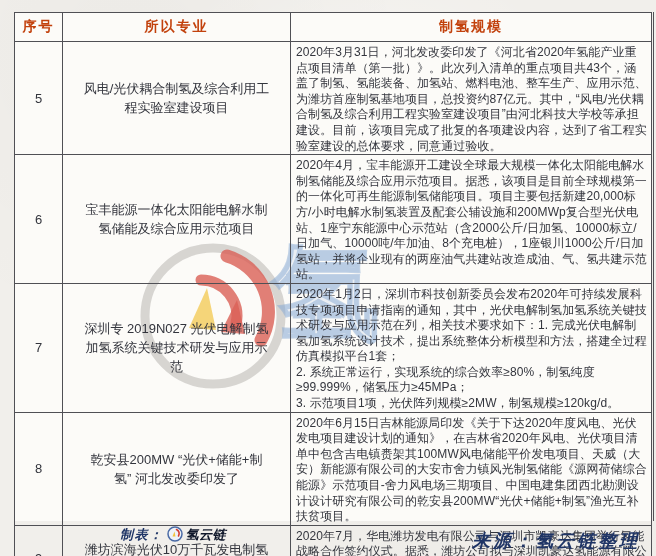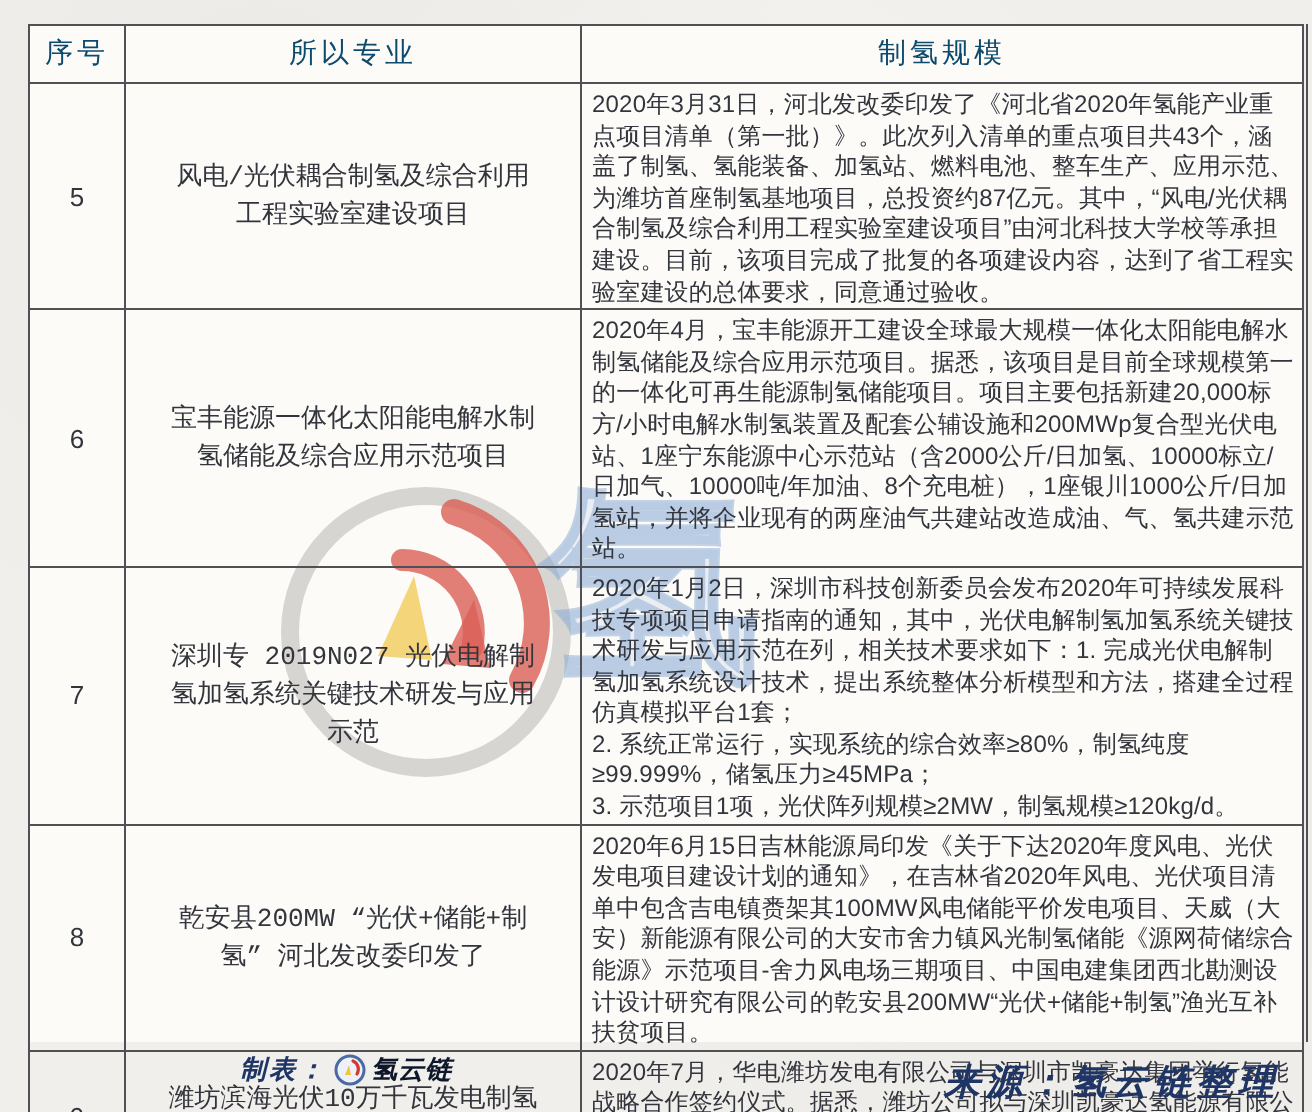--- a/index.html
+++ b/index.html
@@ -28,42 +28,42 @@
     color:rgba(140,175,215,0.16);
     -webkit-text-stroke:2px rgba(135,170,212,0.5);
   }
   table{
     position:absolute;left:14px;top:12px;z-index:2;
     width:637px;border-collapse:collapse;table-layout:fixed;
     background:transparent;
   }
   th,td{border:1px solid #505055;vertical-align:middle;}
   th{
-    height:26px;font-size:14px;font-weight:normal;color:#0c4a6e;
+    height:26px;font-size:14px;font-weight:bold;color:#c2410c;
     letter-spacing:2px;
   }
   td.idx{text-align:center;font-size:13px;color:#33353d;}
   td.name{
     text-align:center;font-size:13px;color:#33353d;
-    padding:0 20px;line-height:19px;font-family:Liberation Mono, monospace;
+    padding:0 20px;line-height:19px;
   }
   td.brief{
     font-size:12px;line-height:15.6px;color:#33353d;
     padding:3px 4px 0 5px;white-space:pre-wrap;vertical-align:top;
     letter-spacing:0.1px;
   }
   tr.h5{height:102px} tr.h6{height:112px} tr.h7{height:110px}
   tr.h8{height:95px}  tr.h9{height:62px}
   .dbl-border{
     position:absolute;left:653px;top:12px;width:1px;height:509px;
     background:#505055;z-index:2;
   }
   .footer-left{
     position:absolute;left:120px;top:526px;z-index:3;
-    display:flex;align-items:center;gap:3px;
+    display:flex;align-items:flex-start;gap:3px;
     font-size:13px;font-weight:bold;font-style:italic;color:#1f3566;
     letter-spacing:1.5px;
   }
   .footer-left .brand{color:#0f172a;letter-spacing:0.5px;}
   .footer-right{
     position:absolute;right:16px;top:529px;z-index:3;
     font-size:18px;font-weight:bold;font-style:italic;color:#1f3566;
     letter-spacing:3px;
   }
   .logo-badge{display:inline-block;width:16px;height:16px;}

